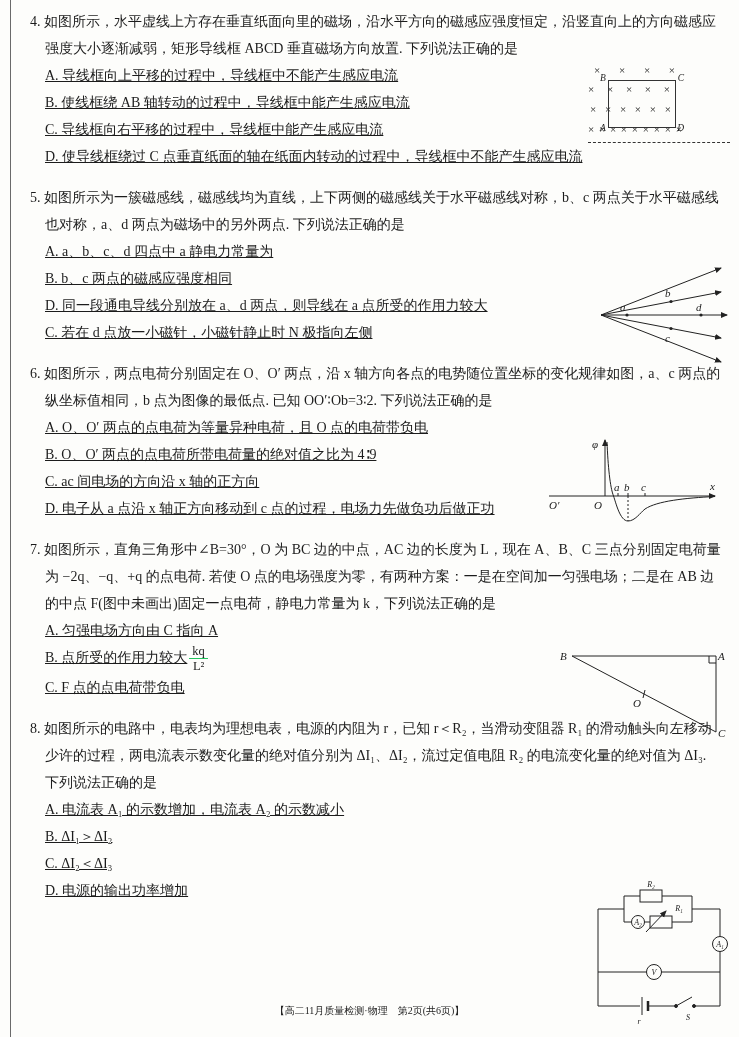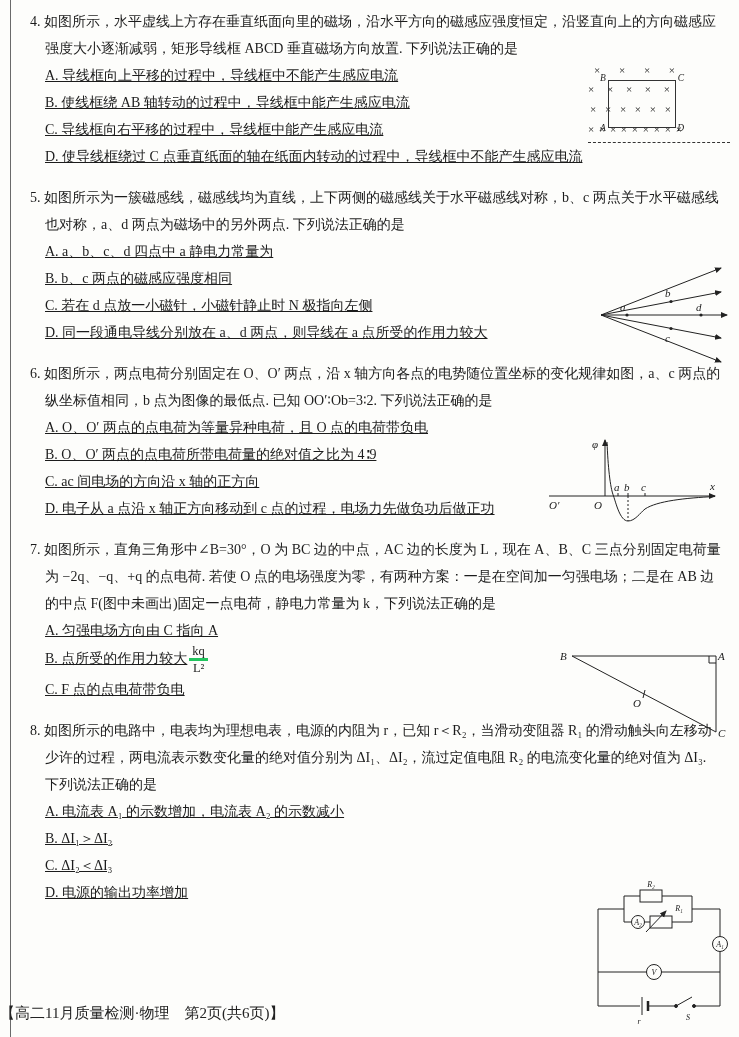--- a/index.html
+++ b/index.html
@@ -5,42 +5,42 @@
   html,body{margin:0;padding:0;background:#fff;}
   .page{position:relative;width:739px;height:1037px;background:#fdfdfb;overflow:hidden;
         font-family:"Liberation Serif","DejaVu Serif",serif;color:#1c1c1c;}
   .binding-line{position:absolute;left:10px;top:0;height:1037px;width:0;border-left:1px solid #6a6a6a;}
   .content{position:absolute;left:30px;top:8px;width:693px;}
   p{margin:0;font-size:14px;line-height:27px;}
   .question{margin:0 0 14px 0;}
   .stem{padding-left:15px;text-indent:-15px;}
   .option{padding-left:42px;text-indent:-27px;text-decoration:underline;}
   .frac{display:inline-block;vertical-align:middle;text-align:center;line-height:1.15;font-size:12.5px;margin:0 2px;text-indent:0;}
-  .frac .num{display:block;border-bottom:3px solid #22c55e;padding:0 3px;text-align:center;}
+  .frac .num{display:block;border-bottom:1px solid #22c55e;padding:0 3px;text-align:center;}
   .frac .den{display:block;padding:0 3px;}
   .fig{position:absolute;}
   
   .fig4{left:588px;top:64px;width:142px;height:96px;font-size:11px;}
   .fig4 .xrow{position:absolute;left:0;white-space:nowrap;color:#222;}
   .fig4 .r1{top:0;left:6px;word-spacing:16px;}
   .fig4 .r2{top:19px;left:0;word-spacing:10px;}
   .fig4 .r3{top:39px;left:2px;word-spacing:6px;}
   .fig4 .r4{top:59px;left:0;word-spacing:2px;}
   .fig4 .frame{position:absolute;left:20px;top:16px;width:66px;height:46px;border:1px solid #333;}
   .fig4 .cl{position:absolute;font-size:9.5px;font-style:italic;line-height:1;}
   .fig4 .cl.b{left:-9px;top:-7px;}
   .fig4 .cl.c{right:-9px;top:-7px;}
   .fig4 .cl.a{left:-9px;bottom:-6px;}
   .fig4 .cl.d{right:-9px;bottom:-6px;}
   .fig4 .dash{position:absolute;left:0;right:0;top:78px;border-top:1px dashed #333;}
   .fig5{left:597px;top:262px;}
   .fig6{left:545px;top:432px;}
   .fig7{left:556px;top:644px;}
   .fig8{left:584px;top:880px;text-decoration:underline;}
-  .footer{position:absolute;left:0;right:0;top:1004px;text-align:left;font-size:15px;color:#222;}
+  .footer{position:absolute;left:0;right:0;top:1004px;text-align:center;font-size:10px;color:#222;}
   svg text{font-family:"Liberation Serif","DejaVu Serif",serif;}
 </style>
 </head>
 <body>
 
 <div class="page">
   <div class="binding-line"></div>
 
   <div class="content">
 
@@ -49,22 +49,22 @@
       <p class="option">A. 导线框向上平移的过程中，导线框中不能产生感应电流</p>
       <p class="option">B. 使线框绕 AB 轴转动的过程中，导线框中能产生感应电流</p>
       <p class="option">C. 导线框向右平移的过程中，导线框中能产生感应电流</p>
       <p class="option">D. 使导线框绕过 C 点垂直纸面的轴在纸面内转动的过程中，导线框中不能产生感应电流</p>
     </div>
 
     <div class="question">
       <p class="stem">5. 如图所示为一簇磁感线，磁感线均为直线，上下两侧的磁感线关于水平磁感线对称，b、c 两点关于水平磁感线也对称，a、d 两点为磁场中的另外两点. 下列说法正确的是</p>
       <p class="option">A. a、b、c、d 四点中 a 静电力常量为</p>
       <p class="option">B. b、c 两点的磁感应强度相同</p>
+      <p class="option">D. 同一段通电导线分别放在 a、d 两点，则导线在 a 点所受的作用力较大</p>
       <p class="option">C. 若在 d 点放一小磁针，小磁针静止时 N 极指向左侧</p>
-      <p class="option">D. 同一段通电导线分别放在 a、d 两点，则导线在 a 点所受的作用力较大</p>
     </div>
 
     <div class="question">
       <p class="stem">6. 如图所示，两点电荷分别固定在 O、O′ 两点，沿 x 轴方向各点的电势随位置坐标的变化规律如图，a、c 两点的纵坐标值相同，b 点为图像的最低点. 已知 OO′∶Ob=3∶2. 下列说法正确的是</p>
       <p class="option">A. O、O′ 两点的点电荷为等量异种电荷，且 O 点的电荷带负电</p>
       <p class="option">B. O、O′ 两点的点电荷所带电荷量的绝对值之比为 4∶9</p>
       <p class="option">C. ac 间电场的方向沿 x 轴的正方向</p>
       <p class="option">D. 电子从 a 点沿 x 轴正方向移动到 c 点的过程，电场力先做负功后做正功</p>
     </div>
 

